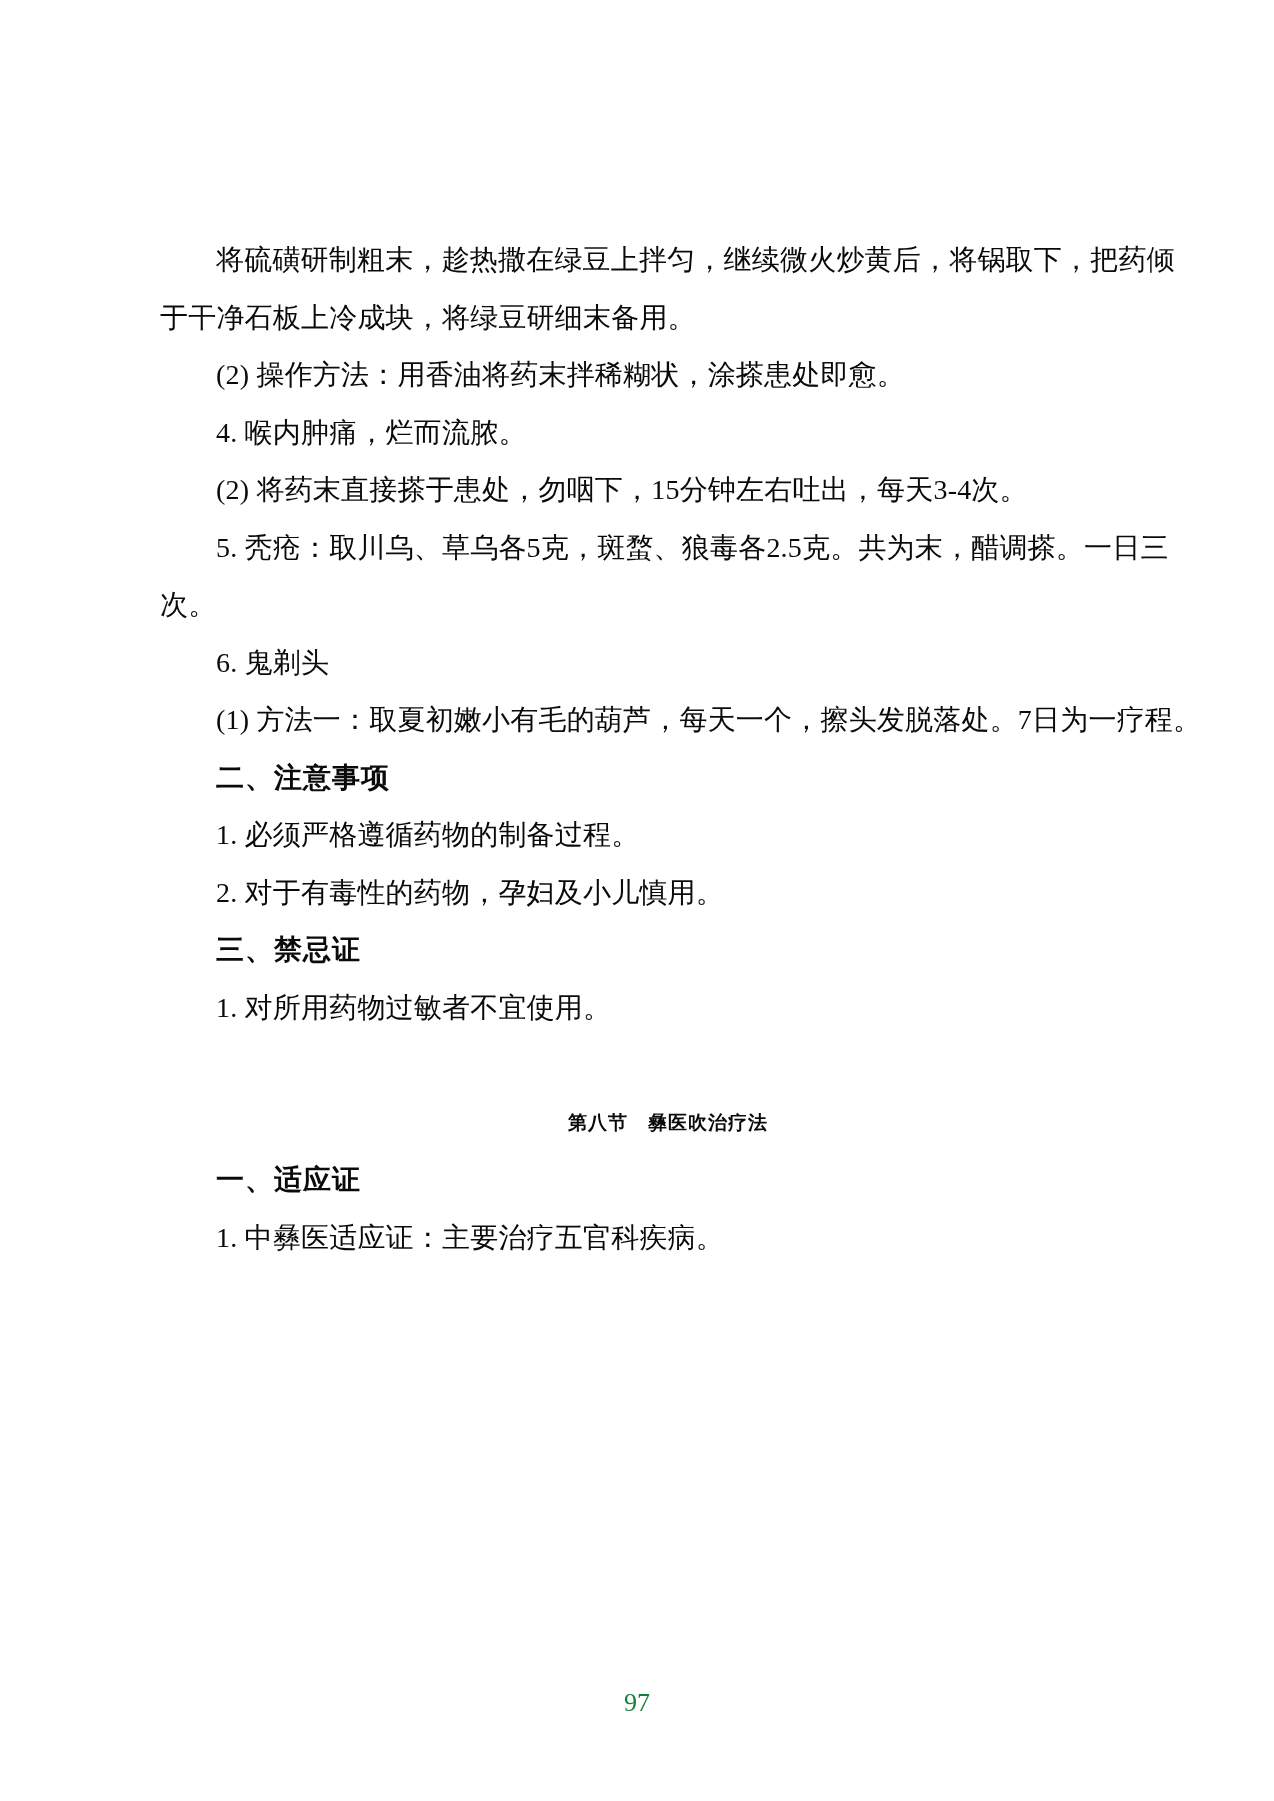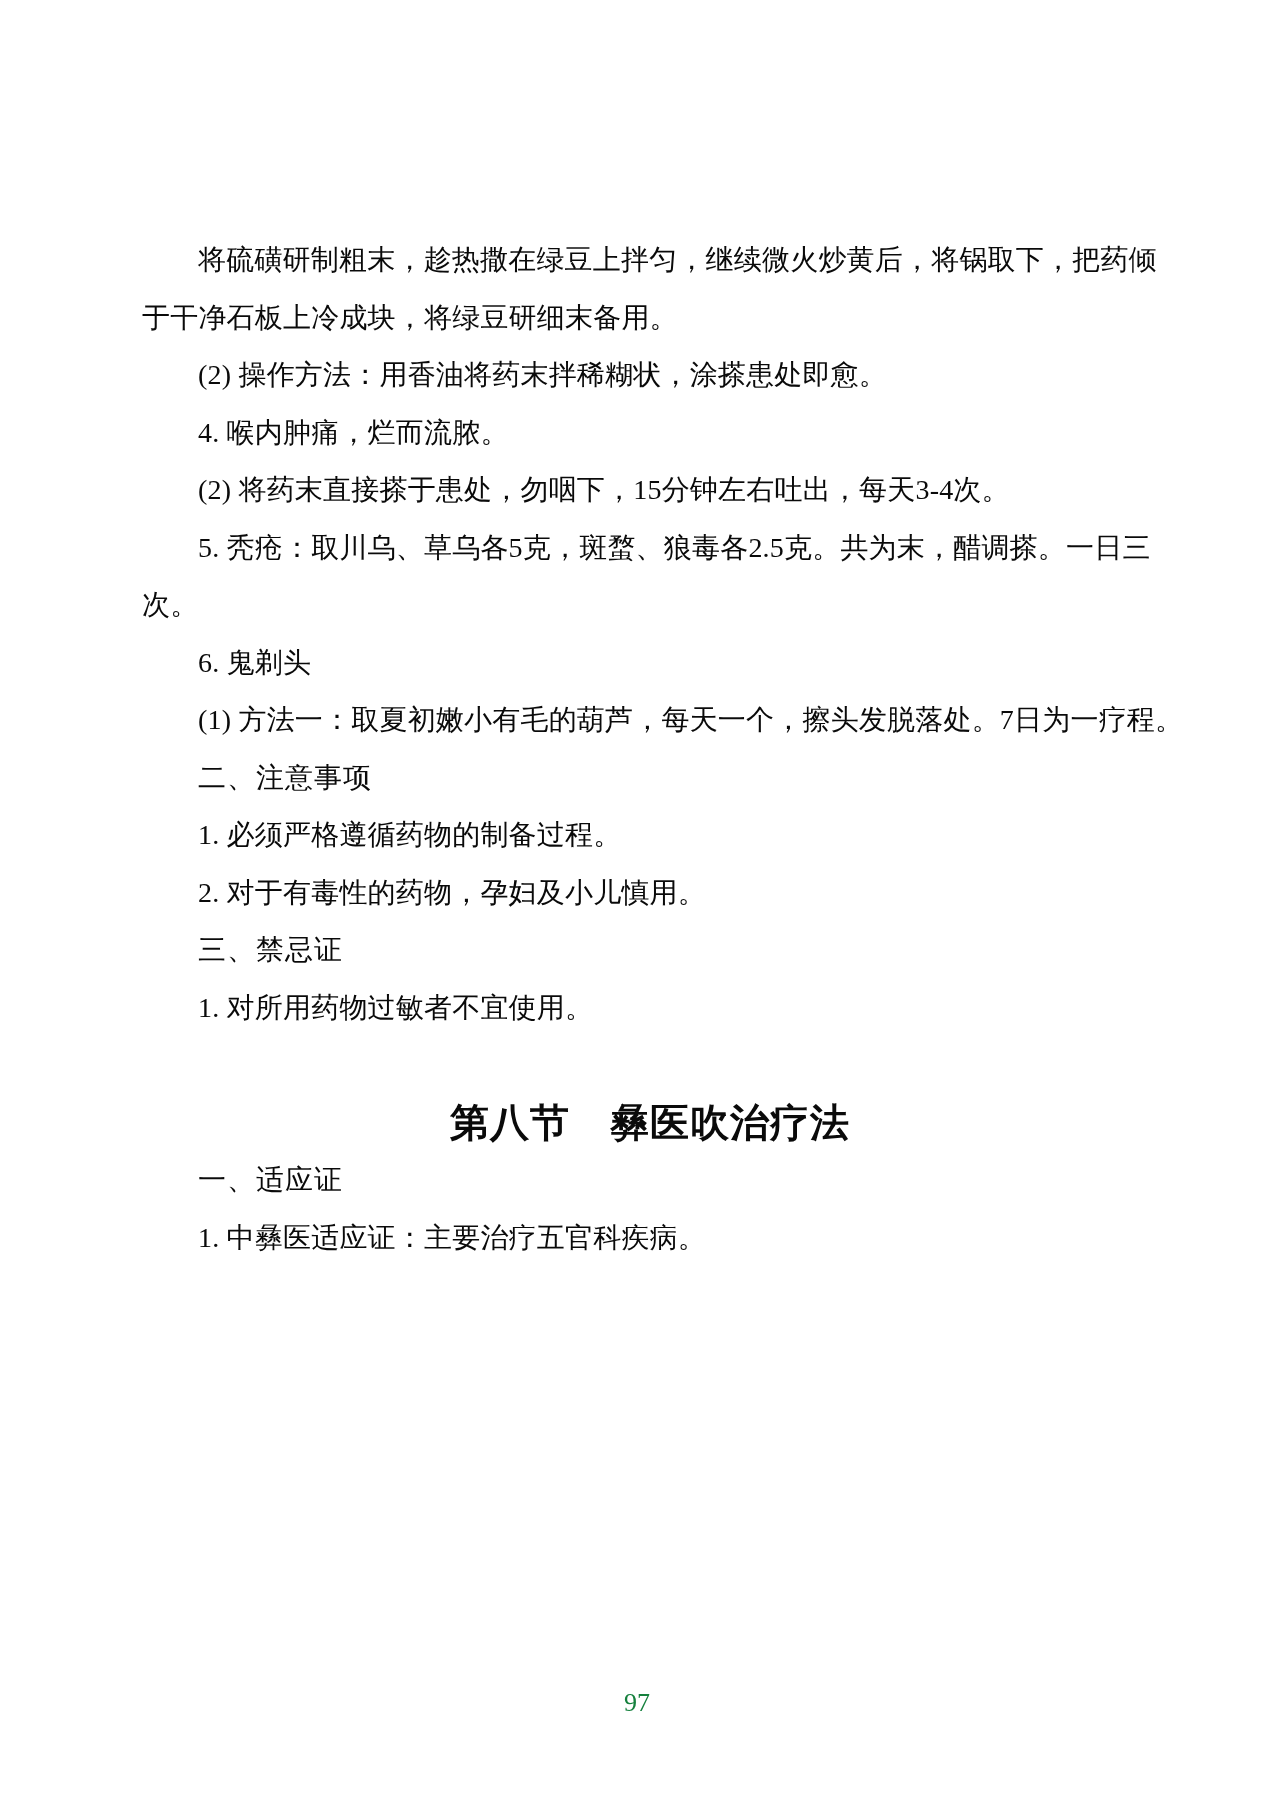--- a/index.html
+++ b/index.html
@@ -8,47 +8,47 @@
     height: 1801px;
     background: #ffffff;
     position: relative;
     overflow: hidden;
     color: #0a0a0a;
     font-family: "Liberation Serif", serif;
   }
   .page { position: absolute; inset: 0; }
   .content {
     position: absolute;
-    left: 142px;
+    left: 160px;
     top: 231px;
     width: 1016px;
   }
   .block { margin: 0; }
   .line {
     font-size: 28px;
     height: 57.5px;
     line-height: 57.5px;
     white-space: nowrap;
     letter-spacing: 0.2px;
   }
   .block.paragraph .line.first { text-indent: 56px; }
   .block.heading .line {
-    font-weight: 400;
+    font-weight: 700;
     font-family: "Liberation Sans", sans-serif;
     text-indent: 56px;
     letter-spacing: 1px;
   }
   .block.section_heading {
     margin-top: 57.5px;
     text-align: center;
   }
   .block.section_heading .line {
     font-weight: 700;
     font-family: "Liberation Sans", sans-serif;
-    font-size: 39px;
+    font-size: 19px;
     text-indent: 0;
     letter-spacing: 1px;
   }
   .page-number {
     position: absolute;
     top: 1687px;
     left: 0;
     width: 100%;
     text-align: center;
     font-size: 26px;

